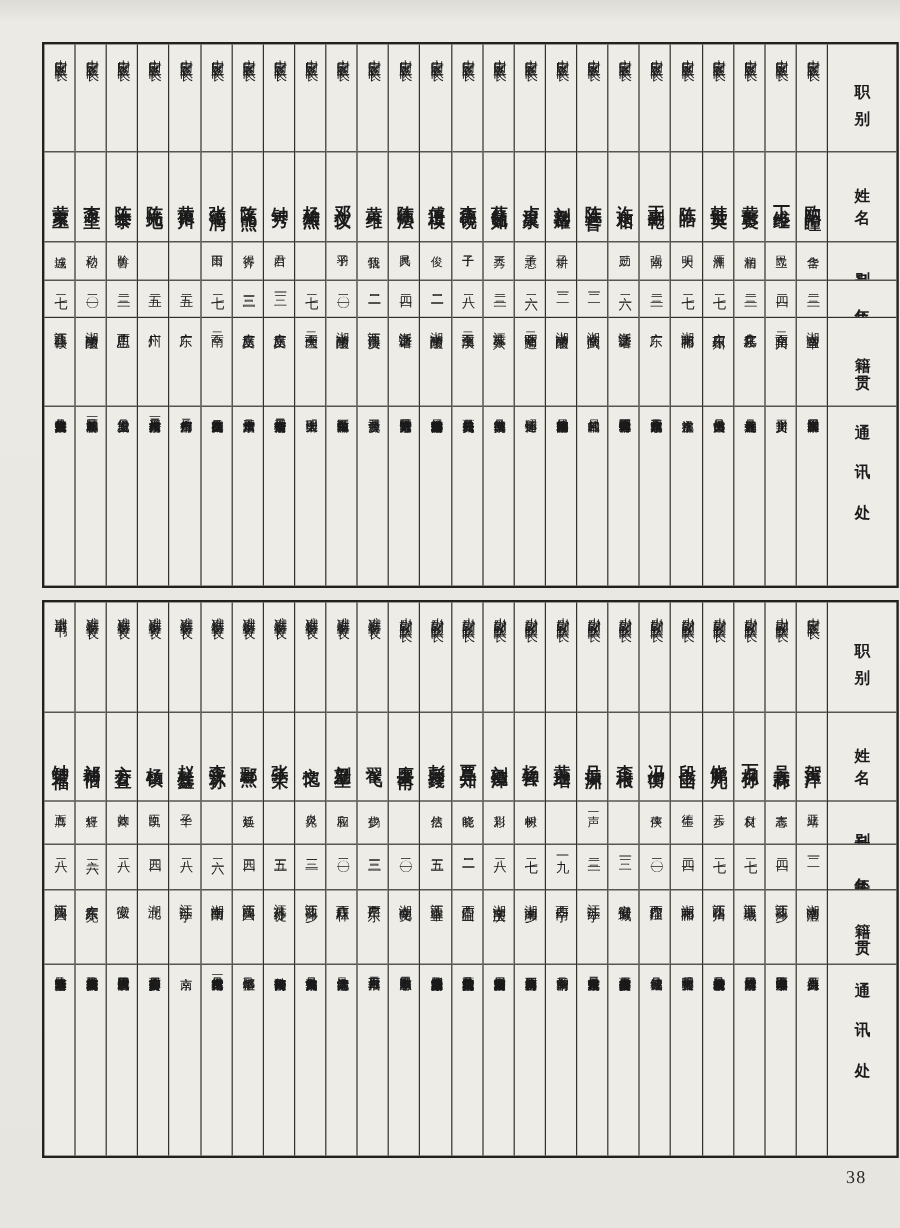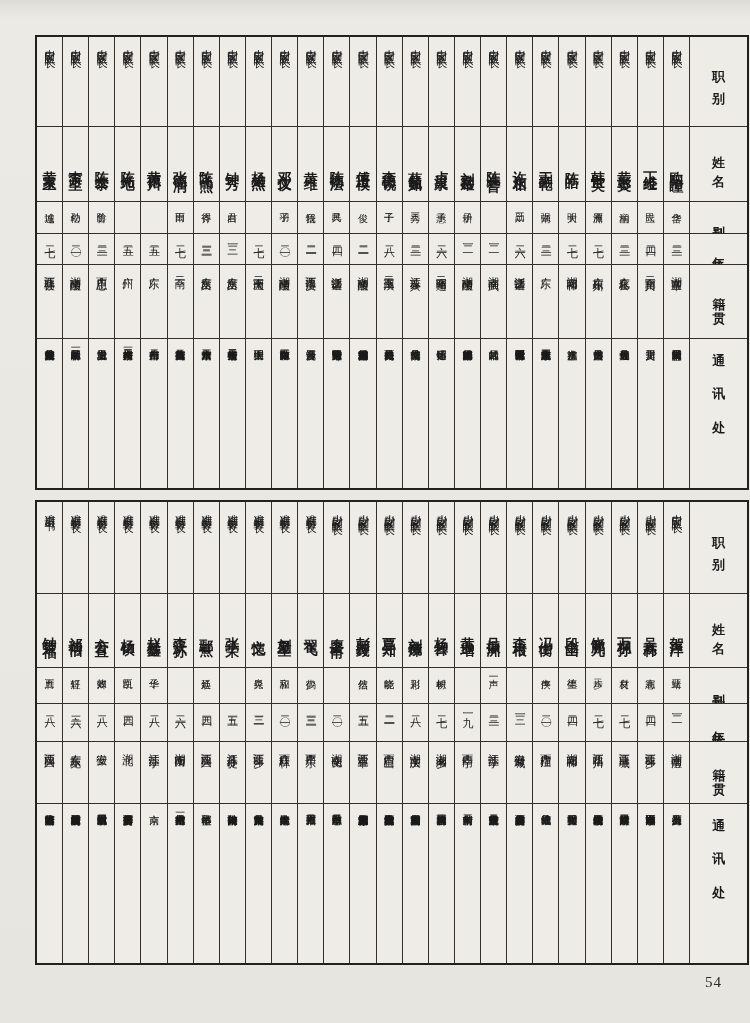--- a/index.html
+++ b/index.html
@@ -1122,14 +1122,14 @@
         </div>
         <div class="cell c-origin">
           <span class="vt">江西兴国</span>
         </div>
         <div class="cell c-addr">
           <span class="vt">本邑崇贤圩惠通商店收转</span>
         </div>
       </div>
     </div>
 
-  <div class="pagenum">54</div>
+  <div class="pagenum">38</div>
 </div>
 
 </body></html>

